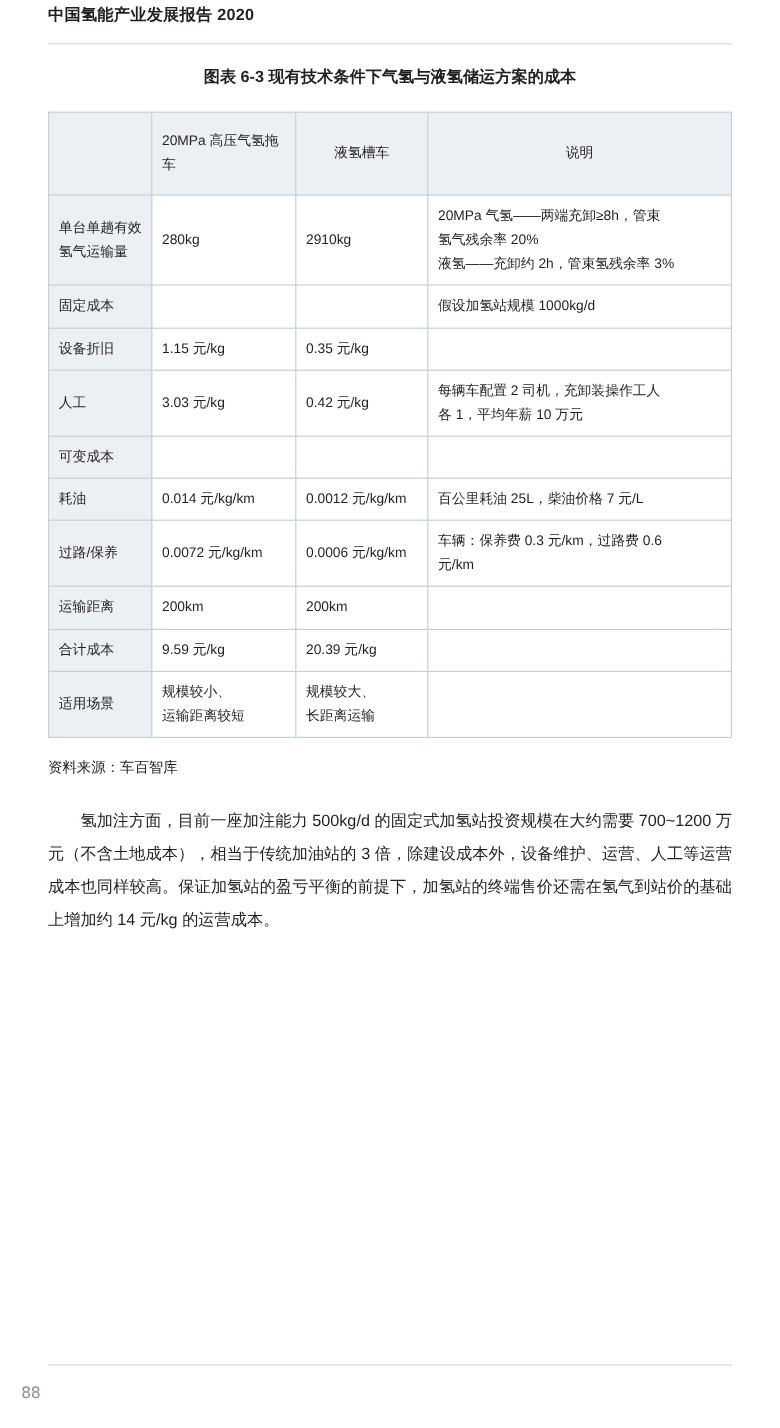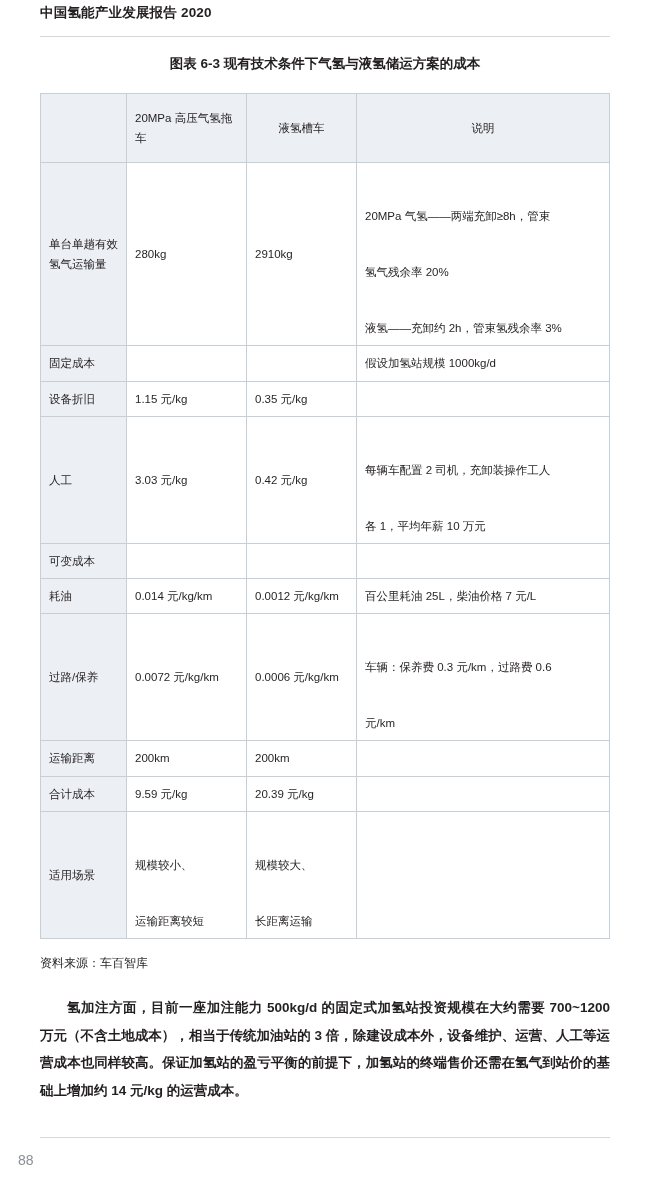--- a/index.html
+++ b/index.html
@@ -81,37 +81,36 @@
     color: #231f20;
   }
   .para {
     margin-top: 22px;
     font-size: 13.5px;
     line-height: 2.05;
     text-align: justify;
     text-justify: inter-ideograph;
     text-indent: 2em;
     color: #231f20;
-    font-weight: bold;
   }
   .footer-rule {
     position: absolute;
     left: 40px;
     right: 40px;
     bottom: 52px;
     border-bottom: 1px solid #d8d8d8;
   }
   .page-number {
     position: absolute;
     left: 18px;
     bottom: 22px;
     font-size: 14px;
     color: #8a8f95;
   }
-  .multi-line span { display: block; margin-top: 36px; }
+  .multi-line span { display: block; }
 </style>
 </head>
 <body>
 
 <div class="page">
 
   <div class="header">中国氢能产业发展报告 2020</div>
   <div class="header-rule"></div>
 
   <div class="table-title">图表 6-3  现有技术条件下气氢与液氢储运方案的成本</div>

